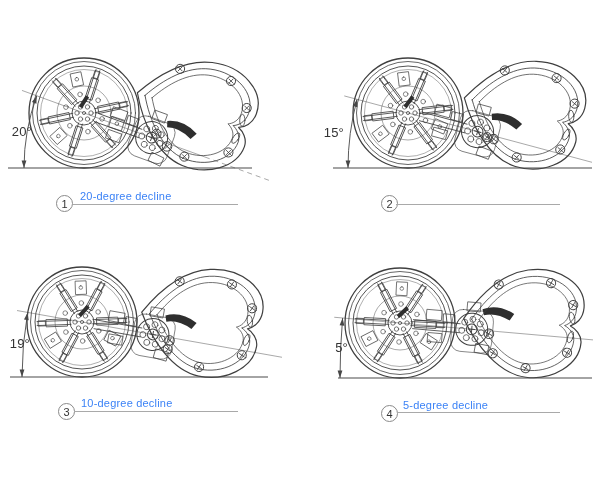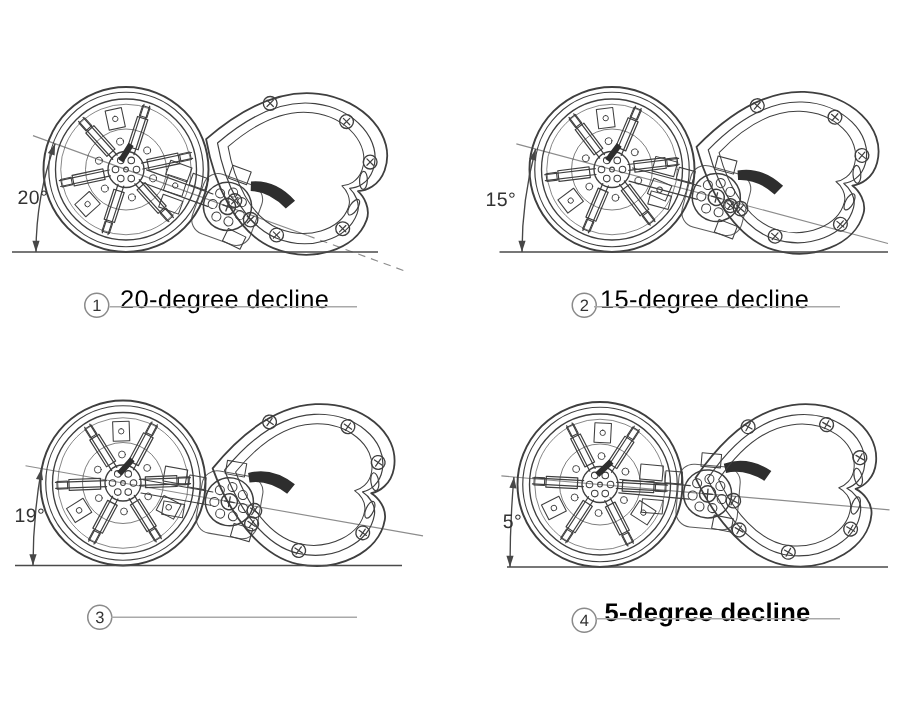--- a/index.html
+++ b/index.html
@@ -11,21 +11,21 @@
   .angle-label{
     position:absolute;transform:translateX(-100%);
     font-size:13px;color:#333;white-space:nowrap;letter-spacing:0.2px;
   }
   .badge{
     position:absolute;width:17px;height:17px;border:1.2px solid #8a8a8a;border-radius:50%;
     box-sizing:border-box;display:flex;align-items:center;justify-content:center;
     font-size:11px;color:#333;background:#fff;
   }
   .caption{
-    position:absolute;font-size:17px;color:#000000;white-space:nowrap;letter-spacing:0.2px;
+    position:absolute;font-size:11px;color:#3b82f6;white-space:nowrap;letter-spacing:0.2px;
   }
   .cap-line{position:absolute;height:1px;background:#a9a9a9;}
 </style>
 </head>
 <body>
 
 <div id="stage">
   <svg id="art" width="600" height="480" viewBox="0 0 600 480">
       <line x1="21.98" y1="90.43" x2="205" y2="157.04" stroke="#8c8c8c" stroke-width="0.75"></line>
       <line x1="205" y1="157.04" x2="272" y2="181.43" stroke="#8c8c8c" stroke-width="0.75" stroke-dasharray="5 4"></line>
@@ -614,20 +614,20 @@
   <div class="angle-label" style="left:344px;top:125px;">15°</div>
   <div class="angle-label" style="left:30px;top:336px;">19°</div>
   <div class="angle-label" style="left:348px;top:340px;">5°</div>
 
   <div class="badge" style="left:56px;top:195px;">1</div>
   <div class="badge" style="left:381px;top:195px;">2</div>
   <div class="badge" style="left:58px;top:403px;">3</div>
   <div class="badge" style="left:381px;top:405px;">4</div>
 
   <div class="caption" style="left:80px;top:190px;">20-degree decline</div>
-  <div class="caption" style="left:400px;top:190px;">15-degree decline</div>
-  <div class="caption" style="left:403px;top:399px;font-weight:bold;">5-degree decline</div>
+  <div class="caption" style="left:81px;top:397px;">10-degree decline</div>
+  <div class="caption" style="left:403px;top:399px;">5-degree decline</div>
 
   <div class="cap-line" style="left:73px;top:204px;width:165px;"></div>
   <div class="cap-line" style="left:396px;top:204px;width:164px;"></div>
   <div class="cap-line" style="left:74px;top:411px;width:164px;"></div>
   <div class="cap-line" style="left:397px;top:412px;width:163px;"></div>
 </div>
 
 </body></html>

